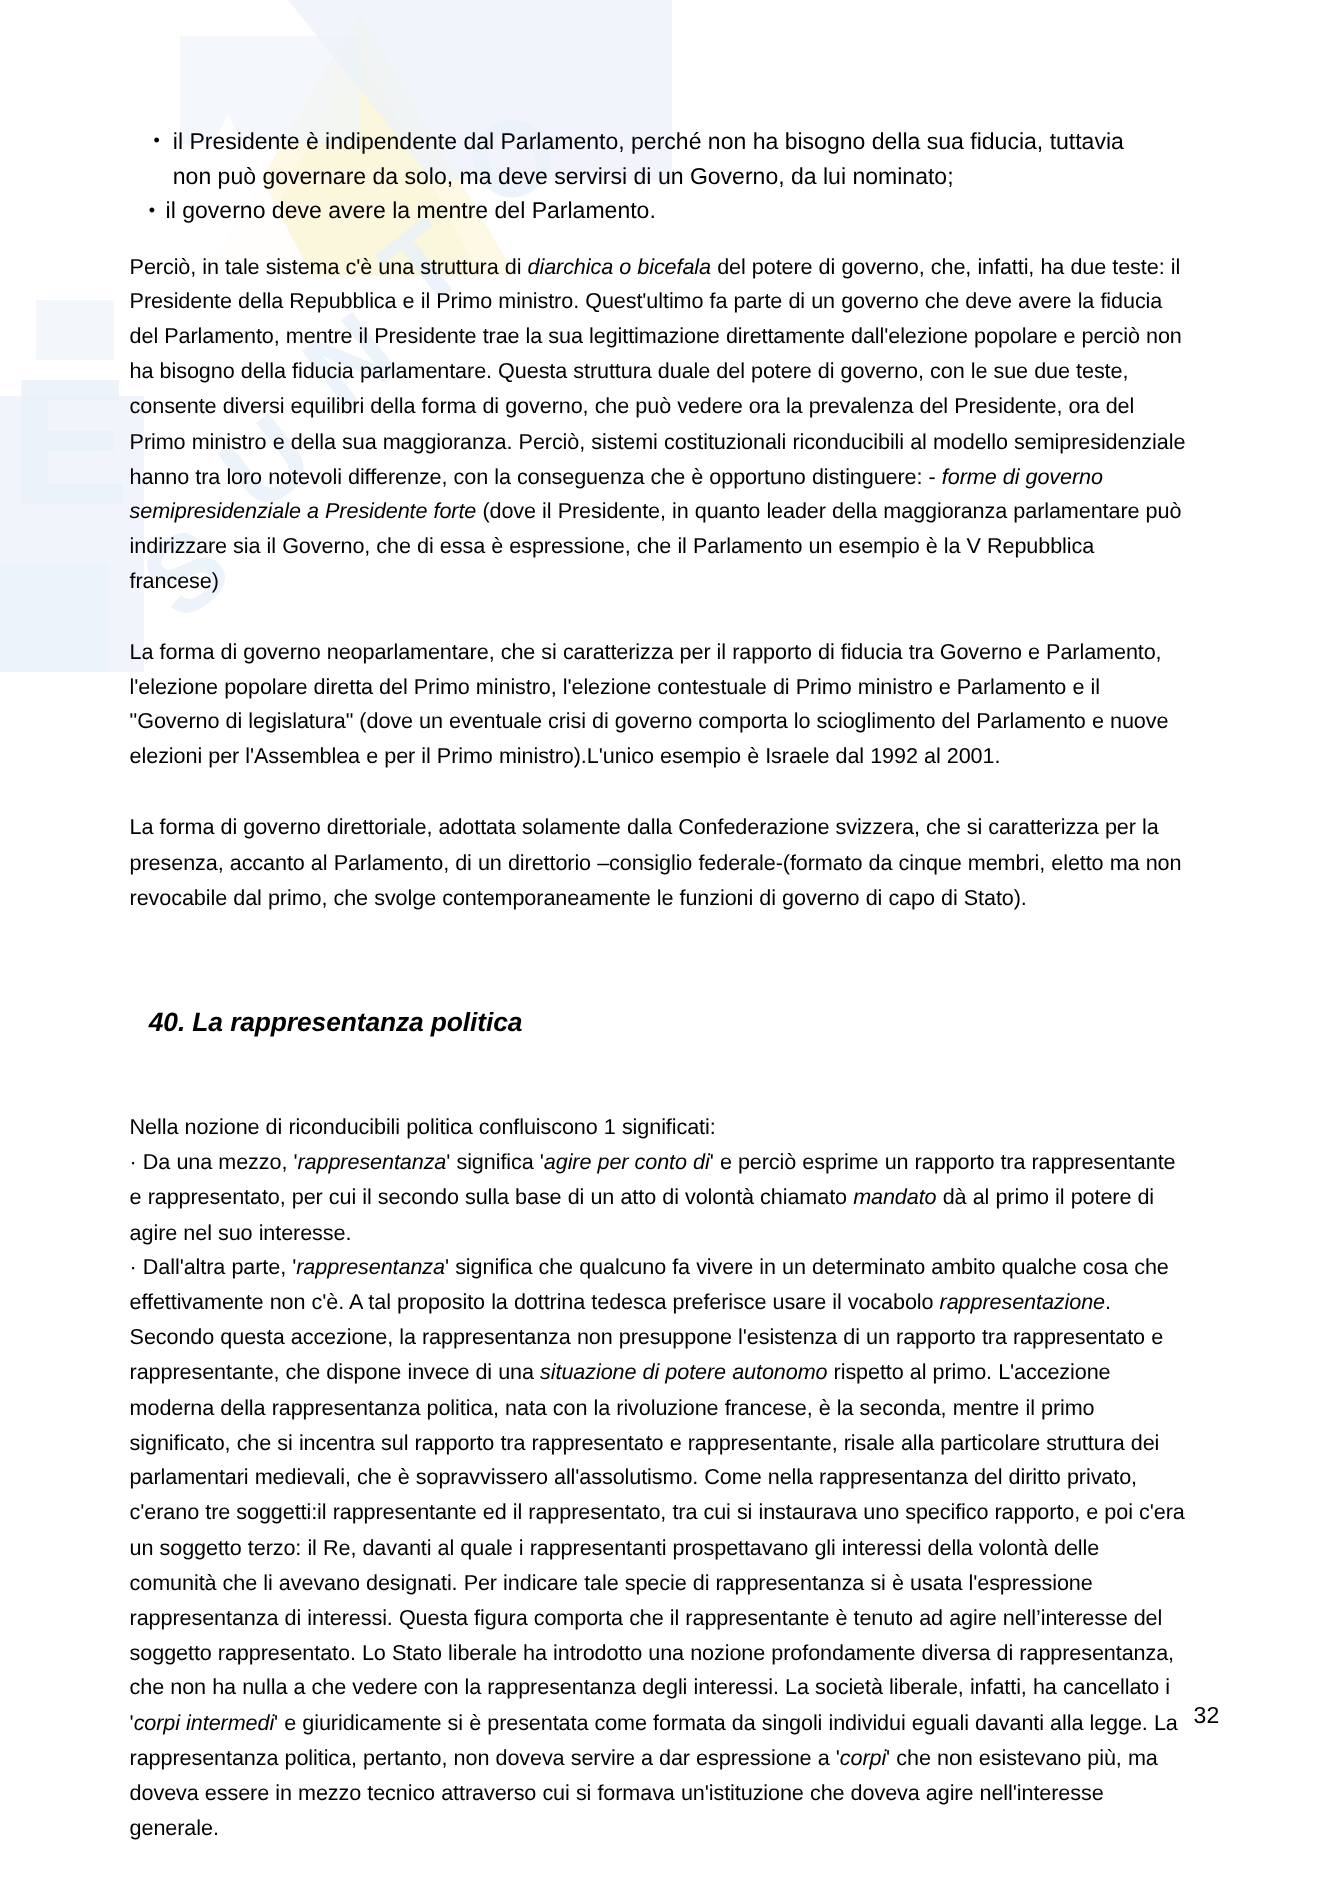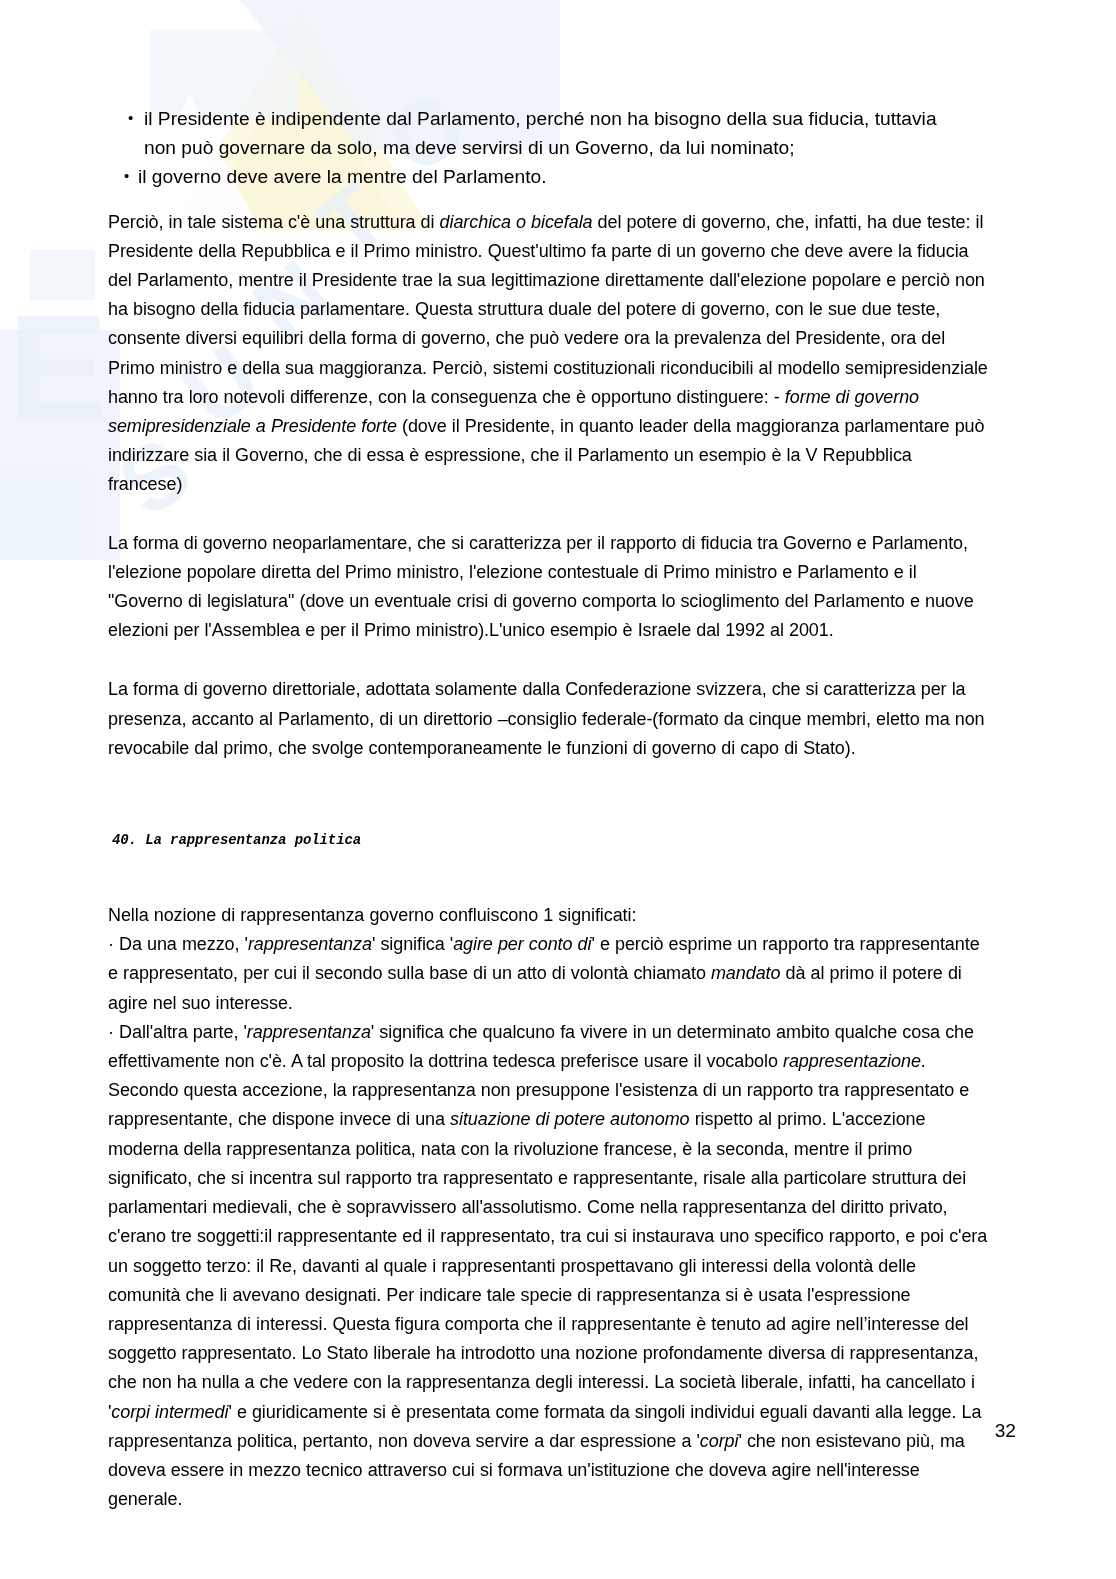--- a/index.html
+++ b/index.html
@@ -78,27 +78,26 @@
   .bullet-list li.tight::before {
     left: 0px;
   }
 
   .gap-sm { height: 29px; }
   .gap-md { height: 30px; }
   .gap-heading-top { height: 60px; }
   .gap-heading-bottom { height: 44px; }
 
   .section-heading {
-    font-size: 14px;
+    font-size: 22px;
     font-weight: bold;
     font-style: italic;
     line-height: 26px;
-    margin: 4px;
+    margin: 16px;
     letter-spacing: -0.1px;
-    font-family: Liberation Mono, monospace;
   }
 
   b, .b { font-weight: normal; }
   i, .i { font-style: italic; }
 
   #page-number {
     position: absolute;
     right: 100px;
     top: 1420px;
     font-size: 19.2px;
@@ -159,21 +158,21 @@
       <span>La </span><b>forma di governo direttoriale</b><span>, adottata solamente dalla Confederazione svizzera, che si caratterizza per la presenza, accanto al Parlamento, di un </span><b>direttorio</b><span> –consiglio federale-(formato da cinque membri, eletto ma non revocabile dal primo, che svolge contemporaneamente le funzioni di governo di capo di Stato).</span>
     </p>
 
     <div class="gap-heading-top"></div>
 
     <h2 class="section-heading">40. La rappresentanza politica</h2>
 
     <div class="gap-heading-bottom"></div>
 
     <p class="para">
-      <span>Nella nozione di </span><b>rappresentanza governo</b><span> confluiscono 1 significati:</span>
+      <span>Nella nozione di </span><b>riconducibili politica</b><span> confluiscono 1 significati:</span>
     </p>
 
     <p class="para">
       <span>· Da una mezzo, '</span><i>rappresentanza</i><span>' significa '</span><i>agire per conto di</i><span>' e perciò esprime un rapporto tra rappresentante e rappresentato, per cui il secondo sulla base di un atto di volontà chiamato </span><i>mandato</i><span> dà al primo il potere di agire nel suo interesse.</span>
     </p>
 
     <p class="para">
       <span>· Dall'altra parte, '</span><i>rappresentanza</i><span>' significa che qualcuno fa vivere in un determinato ambito qualche cosa che effettivamente non c'è. A tal proposito la dottrina tedesca preferisce usare il vocabolo </span><i>rappresentazione</i><span>. Secondo questa accezione, la rappresentanza non presuppone l'esistenza di un rapporto tra rappresentato e rappresentante, che dispone invece di una </span><i>situazione di potere autonomo</i><span> rispetto al primo. L'accezione moderna della rappresentanza politica, nata con la rivoluzione francese, è la seconda, mentre il primo significato, che si incentra sul rapporto tra rappresentato e rappresentante, risale alla particolare struttura dei parlamentari medievali, che è sopravvissero all'assolutismo. Come nella rappresentanza del diritto privato, c'erano tre soggetti:il rappresentante ed il rappresentato, tra cui si instaurava uno specifico rapporto, e poi c'era un soggetto terzo: il Re, davanti al quale i rappresentanti prospettavano gli interessi della volontà delle comunità che li avevano designati. Per indicare tale specie di rappresentanza si è usata l'espressione </span><b>rappresentanza di interessi</b><span>. Questa figura comporta che il rappresentante è tenuto ad agire nell’interesse del soggetto rappresentato. Lo Stato liberale ha introdotto una nozione profondamente diversa di rappresentanza, che non ha nulla a che vedere con la rappresentanza degli interessi. La società liberale, infatti, ha cancellato i '</span><i>corpi intermedi</i><span>' e giuridicamente si è presentata come formata da singoli individui eguali davanti alla legge. La rappresentanza politica, pertanto, non doveva servire a dar espressione a '</span><i>corpi</i><span>' che non esistevano più, ma doveva essere in mezzo tecnico attraverso cui si formava un'istituzione che doveva agire nell'interesse generale. </span>
     </p>
 

